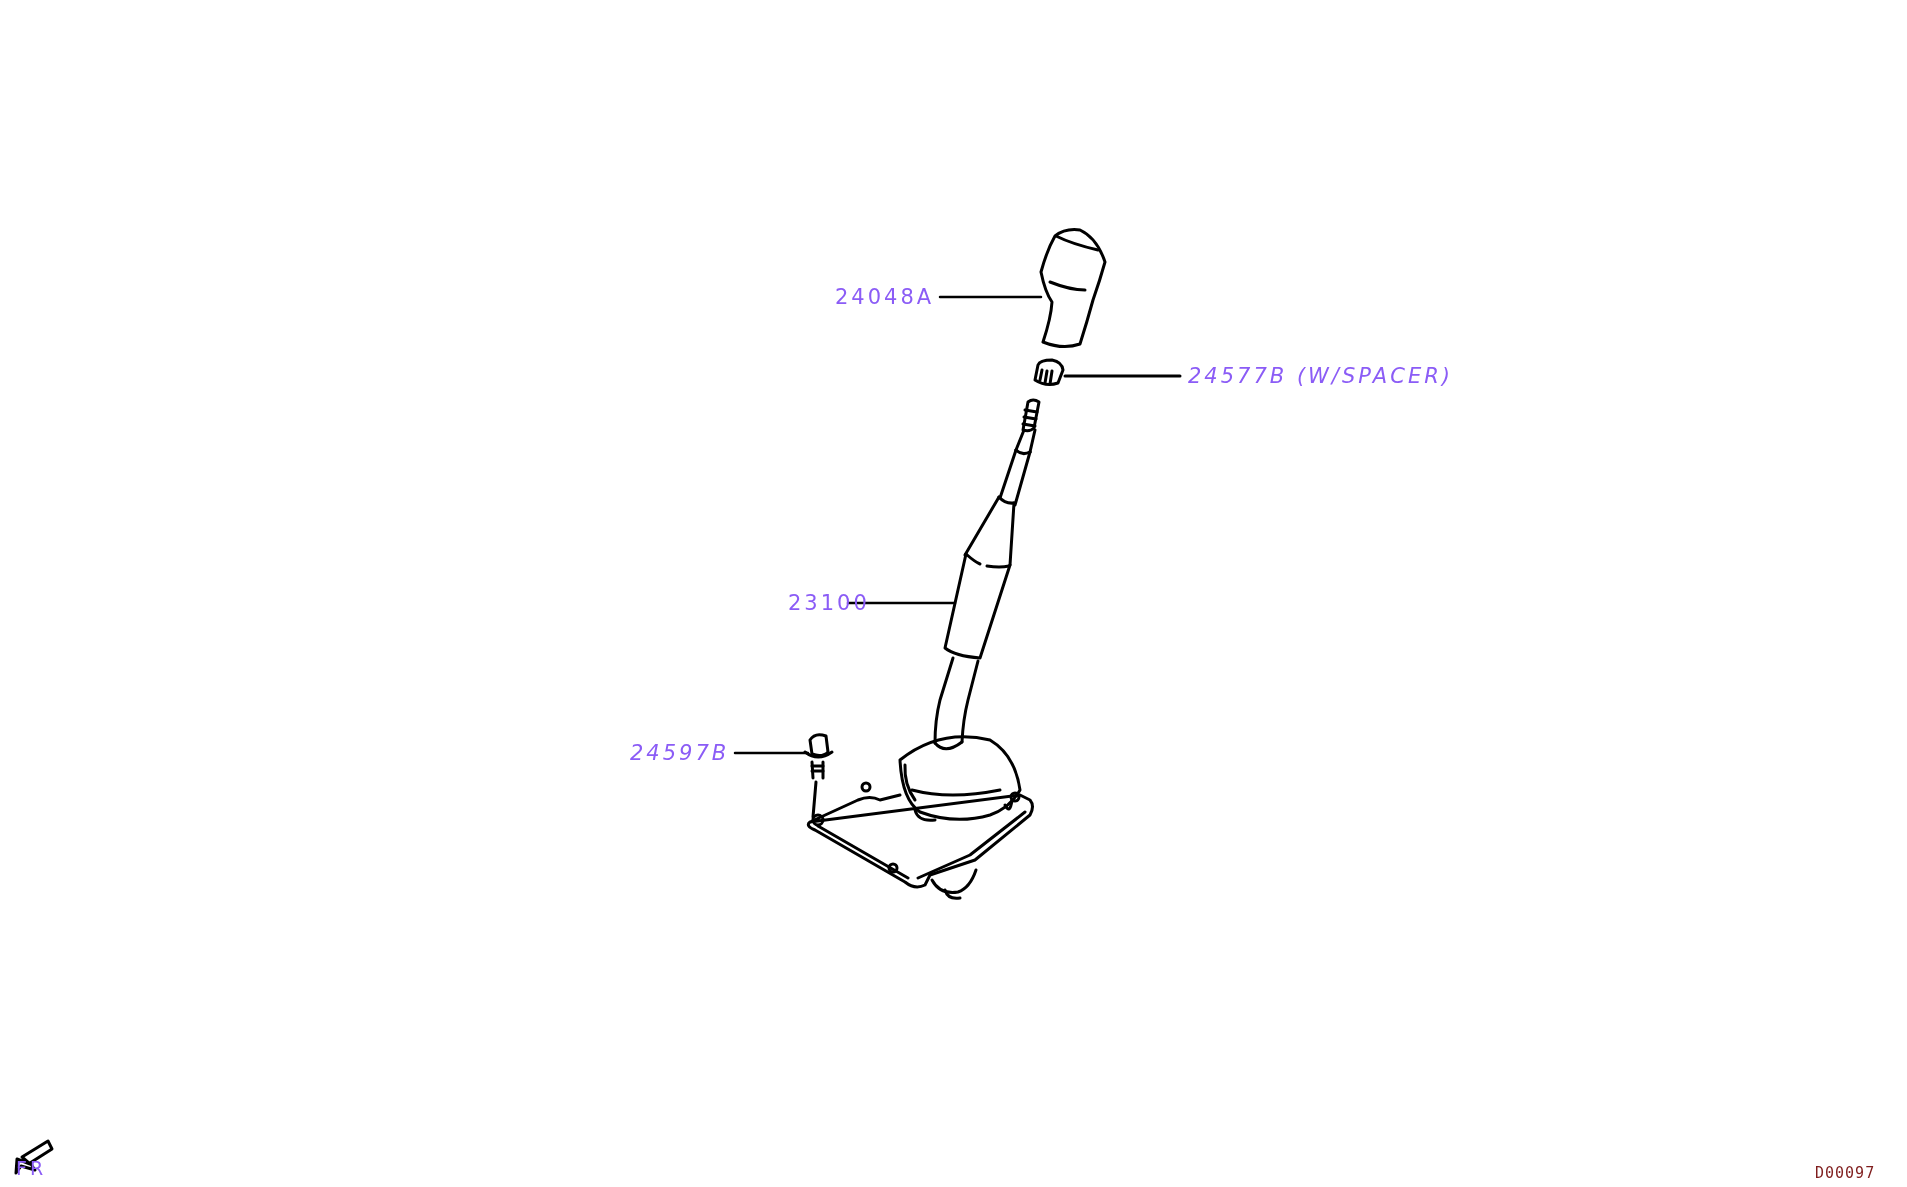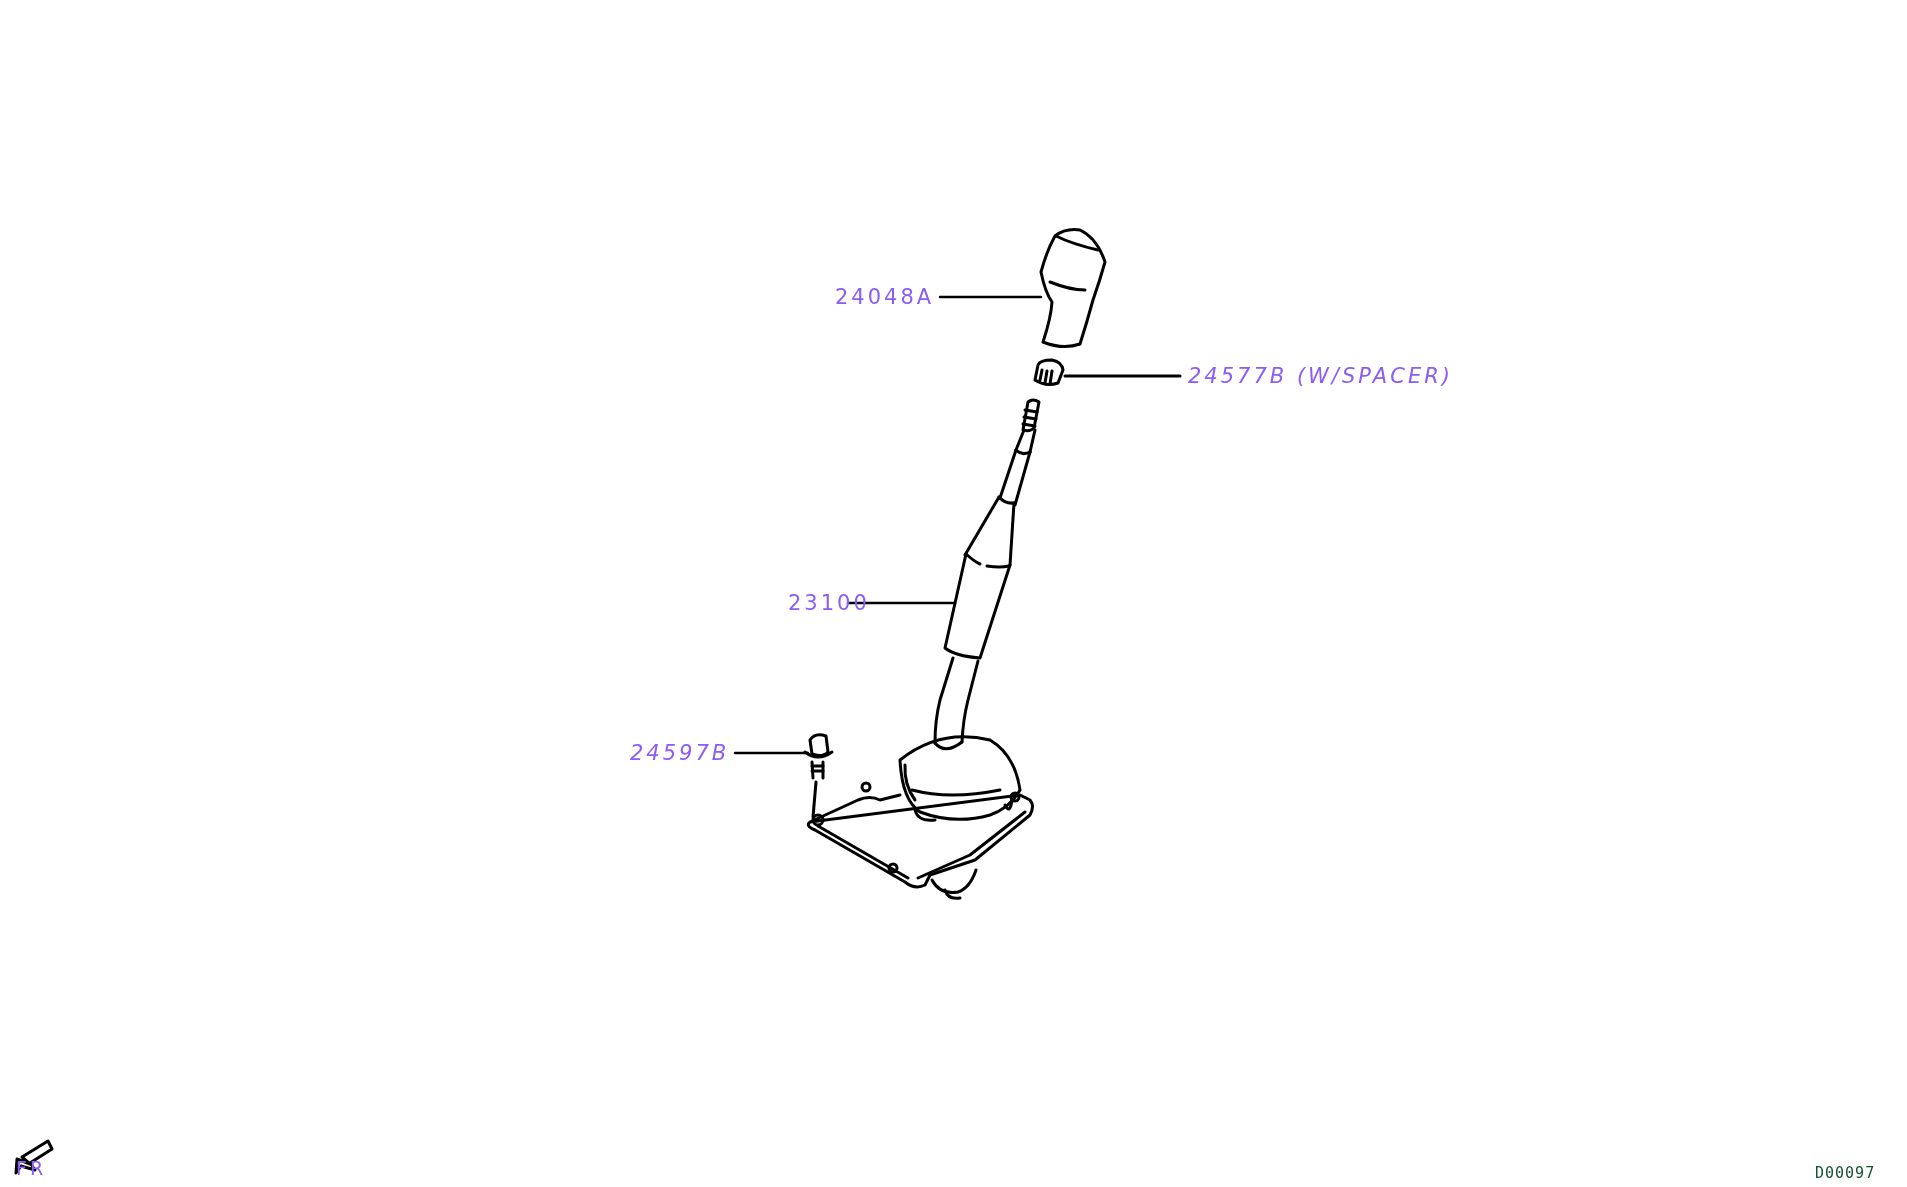--- a/index.html
+++ b/index.html
@@ -1,19 +1,19 @@
 <!DOCTYPE html>
 <html><head>
 <meta charset="utf-8">
 <style>
   html, body { margin:0; padding:0; background:#ffffff; }
   body { width:1907px; height:1187px; position:relative; overflow:hidden; font-family:"DejaVu Sans Mono", monospace; }
   svg { position:absolute; left:0; top:0; }
   .lbl { position:absolute; font-family:"DejaVu Sans", sans-serif; font-size:21px; letter-spacing:3px; color:#8b5cf6; white-space:nowrap; line-height:1;text-align:center; }
-  .code { position:absolute; font-family:"DejaVu Sans Mono", monospace; font-size:15px; letter-spacing:1px; color:#14532d; }
+  .code { position:absolute; font-family:"DejaVu Sans Mono", monospace; font-size:15px; letter-spacing:1px; color:#7f1d1d; }
 </style>
 </head>
 <body>
 
 <svg width="1907" height="1187" viewBox="0 0 1907 1187" fill="none" stroke="#000" stroke-width="3" stroke-linecap="round" stroke-linejoin="round">
 
   <g>
     <path d="M1055 236 Q1047 250 1041 272 Q1045 292 1052 302 Q1051 318 1043 342 Q1063 350 1080 344 Q1087 322 1093 300 Q1100 280 1105 262 Q1097 238 1080 230 Q1065 228 1055 236 Z"></path>
     <path d="M1056 236 Q1072 244 1098 250"></path>
     <path d="M1050 282 Q1070 290 1085 290"></path>

